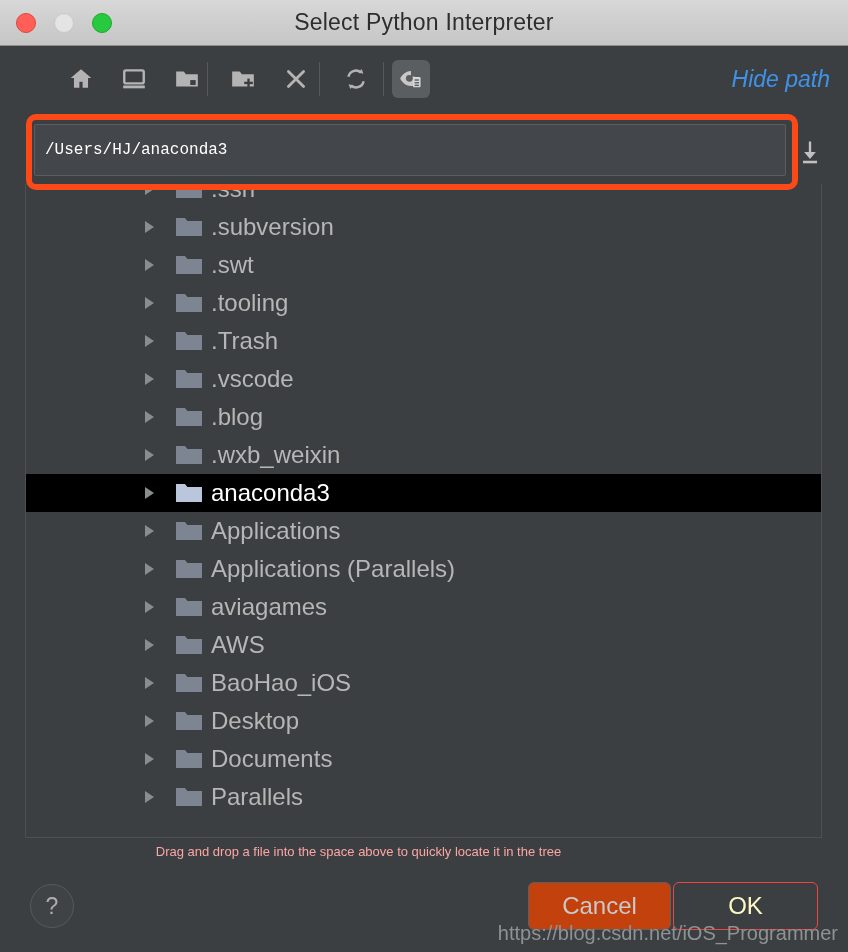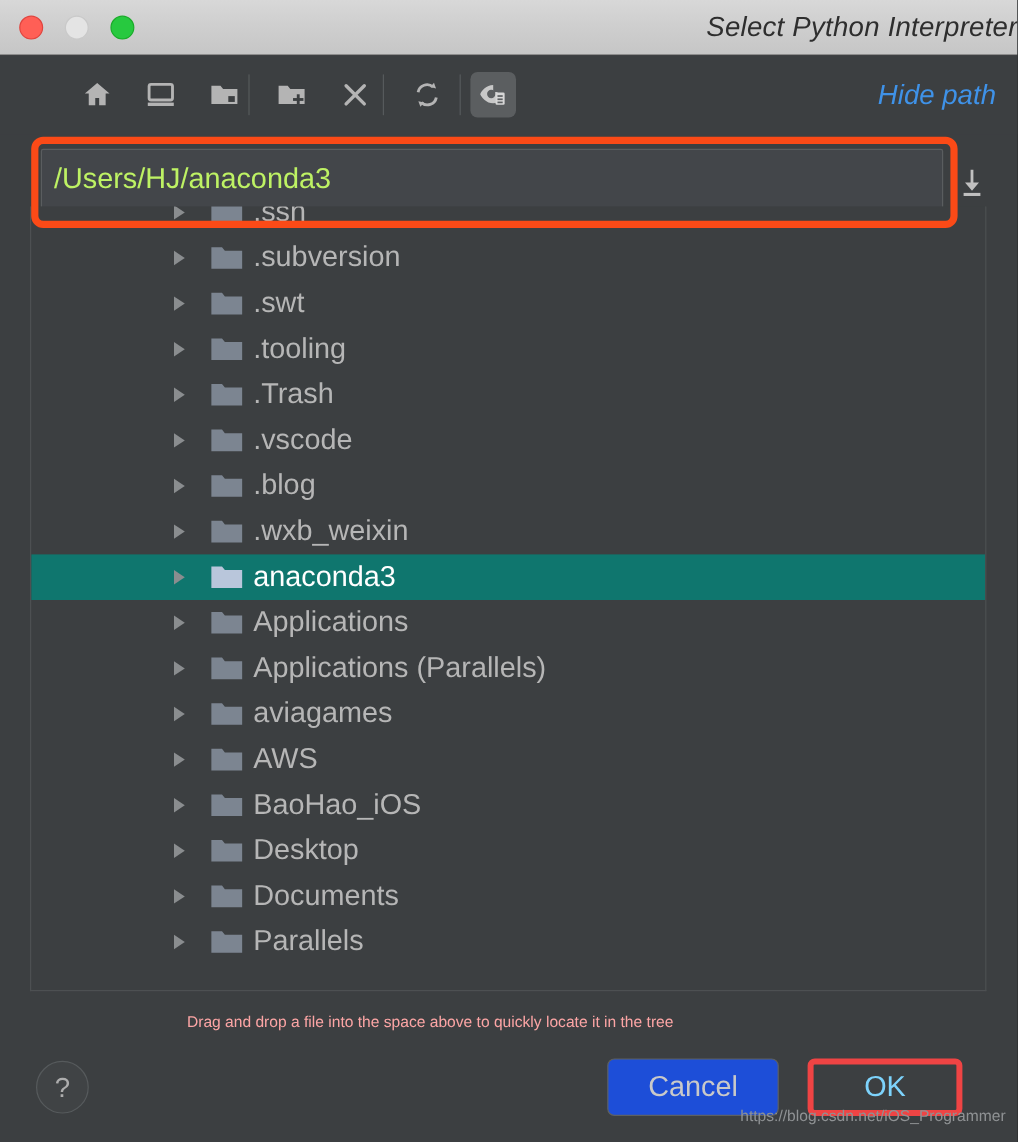--- a/index.html
+++ b/index.html
@@ -29,25 +29,24 @@
     height: 46px;
     background: linear-gradient(to bottom, #d8d8d8 0%, #cfcfcf 45%, #c6c6c6 100%);
     border-bottom: 1px solid #8d8d8d;
     box-sizing: border-box;
   }
   #title-text {
     position: absolute;
     left: 0; top: 0;
     width: 848px;
     line-height: 45px;
-    text-align: right;
+    text-align: center;
     font-size: 23px;
     color: #2e2e2e;
     letter-spacing: 0.2px;
-    font-style: italic;
   }
   .traffic {
     position: absolute;
     top: 13px;
     width: 20px;
     height: 20px;
     border-radius: 50%;
     box-sizing: border-box;
   }
   #tl-close  { left: 16px; background: #ff5f56; border: 1px solid #e0443e; }
@@ -109,24 +108,25 @@
     height: 52px;
     background: #43464a;
     border: 1px solid #5a5d5f;
     border-radius: 2px;
     box-sizing: border-box;
     display: flex;
     align-items: center;
     padding-left: 10px;
   }
   #path-value {
-    font-size: 24px;
-    color: #bef264;
+    font-size: 16px;
+    color: #ffffff;
     white-space: nowrap;
     overflow: hidden;
+    font-family: Liberation Mono, monospace;
   }
   #download-icon {
     position: absolute;
     left: 796px;
     top: 26px;
     width: 28px;
     height: 28px;
   }
 
   
@@ -140,37 +140,37 @@
     border-radius: 10px;
     box-sizing: border-box;
     pointer-events: none;
     z-index: 30;
   }
 
   
   #tree-panel {
     position: absolute;
     left: 25px;
-    top: 172px;
+    top: 184px;
     width: 797px;
     height: 654px;
     background: #3c3f41;
     border: 1px solid #4d5052;
     border-top: none;
     box-sizing: border-box;
     overflow: hidden;
   }
   .tree-row {
     position: relative;
     height: 38px;
     display: flex;
     align-items: center;
     box-sizing: border-box;
   }
-  .tree-row.selected { background: #0f766e; }
+  .tree-row.selected { background: #000000; }
   .row-arrow {
     position: absolute;
     left: 117px;
     width: 14px;
     height: 16px;
   }
   .row-folder {
     position: absolute;
     left: 150px;
     width: 26px;
@@ -221,39 +221,39 @@
     height: 48px;
     border-radius: 6px;
     box-sizing: border-box;
     display: flex;
     align-items: center;
     justify-content: center;
     font-size: 24px;
     cursor: pointer;
   }
   #cancel-button {
-    left: 506px;
+    left: 528px;
     width: 143px;
-    background: #1d4ed8;
+    background: #c2410c;
     border: 1px solid #5d6062;
     color: #c9c9c9;
   }
   #ok-button {
     left: 673px;
-    width: 129px;
+    width: 145px;
     background: transparent;
-    border: 5px solid #ef4444;
-    color: #7dd3fc;
+    border: 1px solid #ef4444;
+    color: #fef9c3;
     cursor: default;
   }
   #watermark {
     position: absolute;
     right: 10px;
     top: 922px;
-    font-size: 13px;
+    font-size: 20px;
     color: #8f9294;
     white-space: nowrap;
   }
 </style>
 </head>
 <body>
 
 <div id="window">
 
   <div id="titlebar">

